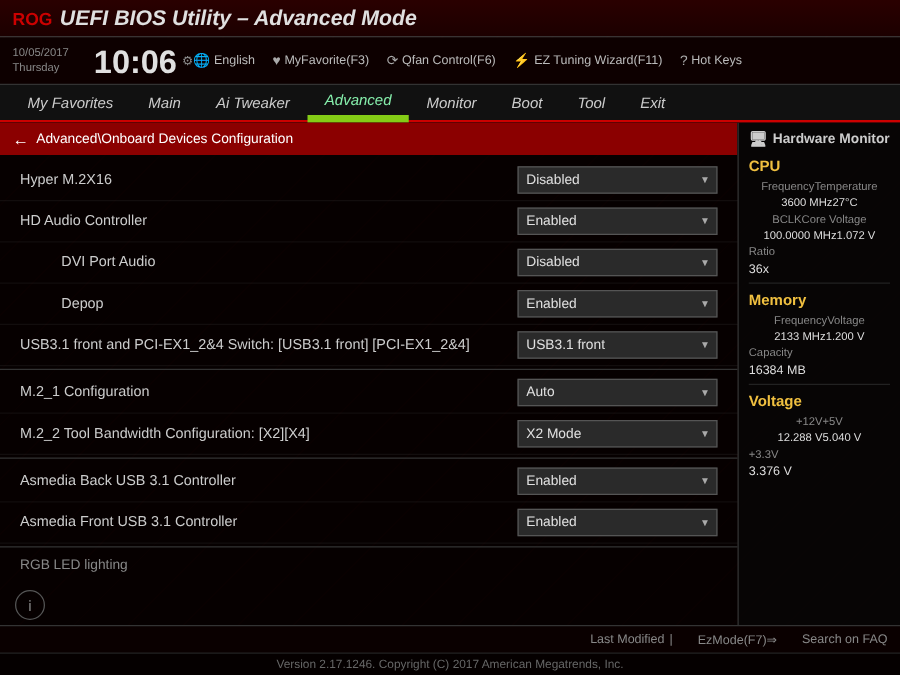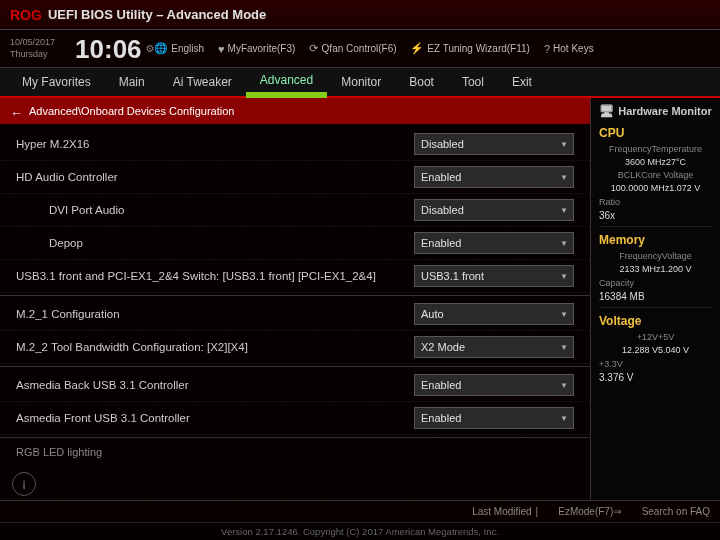--- a/index.html
+++ b/index.html
@@ -41,24 +41,25 @@
     
     .top-bar {
       background: linear-gradient(180deg, #2a0000 0%, #1c0000 100%);
       border-bottom: 1px solid #444;
       display: flex;
       align-items: center;
       padding: 4px 10px;
       height: 30px;
     }
     .title-text {
-      font-size: 13px;
+      font-size: 17px;
       color: #e0e0e0;
       font-weight: 600;
       flex: 1;
+      font-style: italic;
     }
     .rog-logo {
       color: #cc0000;
       font-weight: 900;
       font-size: 14px;
       margin-right: 6px;
     }
 
     
     .datetime-bar {
@@ -101,20 +102,21 @@
     .dt-icon { color: #aaa; font-size: 11px; }
 
     
     .nav-bar {
       background: #111;
       display: flex;
       align-items: center;
       height: 30px;
       border-bottom: 2px solid #c00;
       padding: 0 8px;
+      font-style: italic;
     }
     .nav-item {
       padding: 0 14px;
       font-size: 12px;
       color: #ccc;
       cursor: pointer;
       height: 30px;
       display: flex;
       align-items: center;
       border-bottom: 2px solid transparent;

